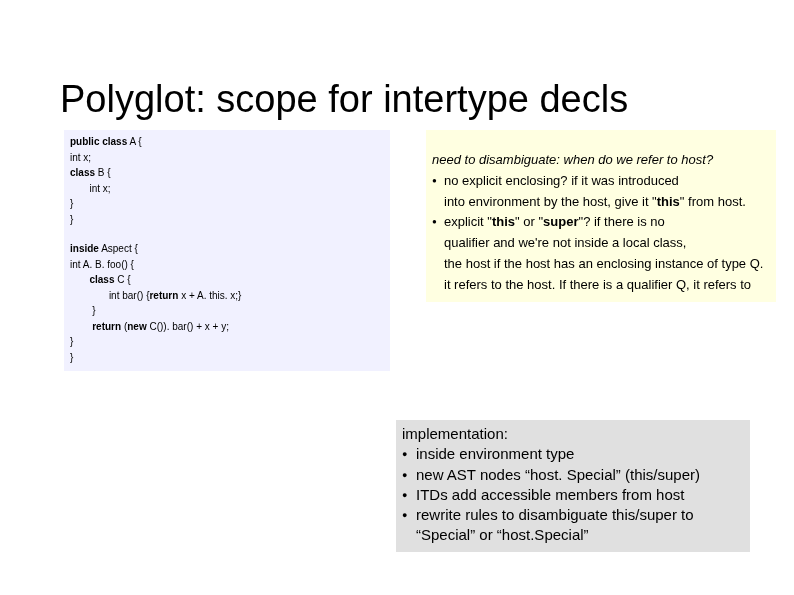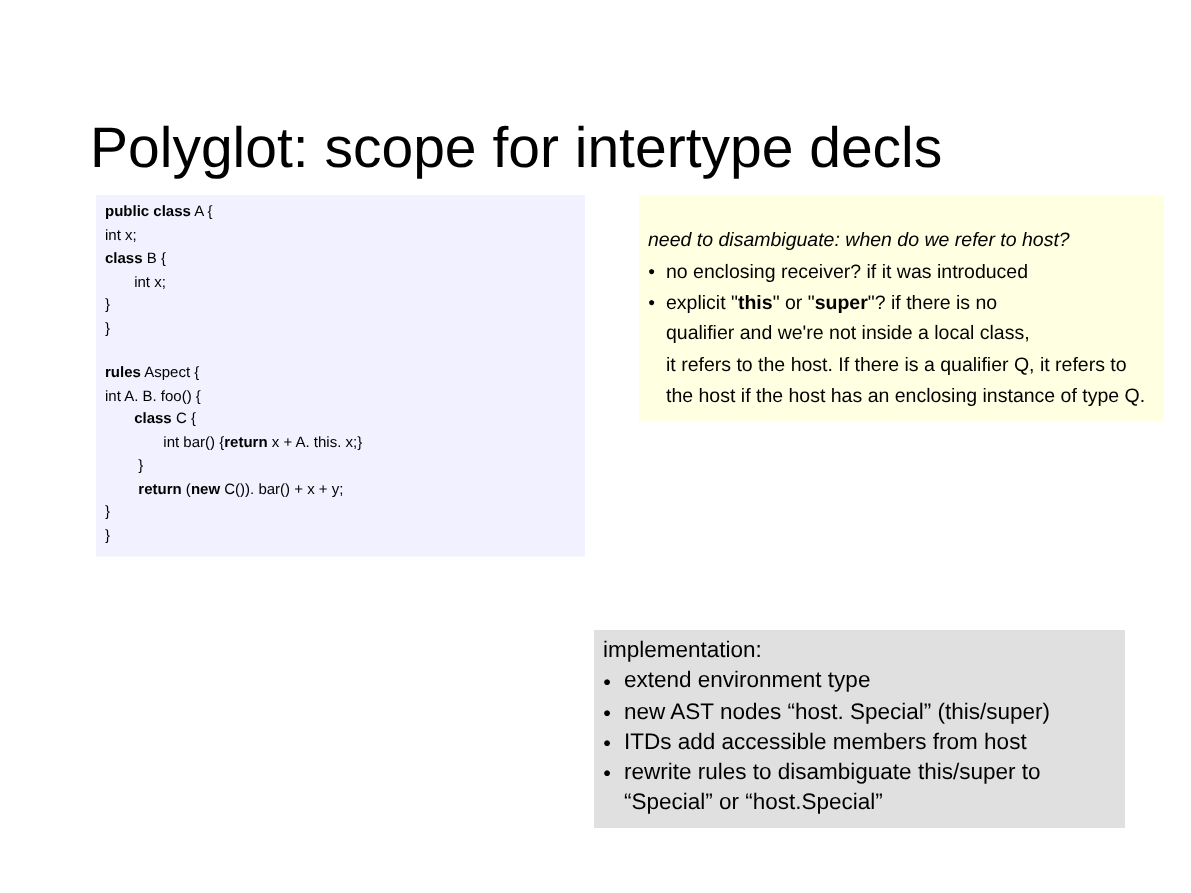--- a/index.html
+++ b/index.html
@@ -88,59 +88,63 @@
   <div class="title">Polyglot: scope for intertype decls</div>
 
   <div class="code-box">
     <div class="line"><span class="kw">public class</span><span> A {</span></div>
     <div class="line">int x;</div>
     <div class="line"><span class="kw">class</span><span> B {</span></div>
     <div class="line">       int x;</div>
     <div class="line">}</div>
     <div class="line">}</div>
     <div class="gap"></div>
-    <div class="line"><span class="kw">rules</span><span> Aspect {</span></div>
+    <div class="line"><span class="kw">inside</span><span> Aspect {</span></div>
     <div class="line">int A. B. foo() {</div>
     <div class="line"><span class="kw">       class</span><span> C {</span></div>
     <div class="line"><span>              int bar() {</span><span class="kw">return</span><span> x + A. this. x;}</span></div>
     <div class="line">        }</div>
     <div class="line"><span class="kw">        return </span><span>(</span><span class="kw">new</span><span> C()). bar() + x + y;</span></div>
     <div class="line">}</div>
     <div class="line">}</div>
   </div>
 
   <div class="note-box">
     <div class="note-title">need to disambiguate: when do we refer to host?</div>
     <div class="row">
       <div class="bullet">●</div>
-      <div class="txt">no enclosing receiver? if it was introduced</div>
+      <div class="txt">no explicit enclosing? if it was introduced</div>
+    </div>
+    <div class="row">
+      <div class="bullet"></div>
+      <div class="txt"><span>into environment by the host, give it "</span><b>this</b><span>" from host.</span></div>
     </div>
     <div class="row">
       <div class="bullet">●</div>
       <div class="txt"><span>explicit "</span><b>this</b><span>" or "</span><b>super</b><span>"? if there is no</span></div>
     </div>
     <div class="row">
       <div class="bullet"></div>
       <div class="txt">qualifier and we're not inside a local class,</div>
     </div>
     <div class="row">
       <div class="bullet"></div>
-      <div class="txt">it refers to the host. If there is a qualifier Q, it refers to</div>
+      <div class="txt">the host if the host has an enclosing instance of type Q.</div>
     </div>
     <div class="row">
       <div class="bullet"></div>
-      <div class="txt">the host if the host has an enclosing instance of type Q.</div>
+      <div class="txt">it refers to the host. If there is a qualifier Q, it refers to</div>
     </div>
   </div>
 
   <div class="impl-box">
     <div>implementation:</div>
     <div class="row">
       <div class="bullet">●</div>
-      <div class="txt">extend environment type</div>
+      <div class="txt">inside environment type</div>
     </div>
     <div class="row">
       <div class="bullet">●</div>
       <div class="txt">new AST nodes “host. Special” (this/super)</div>
     </div>
     <div class="row">
       <div class="bullet">●</div>
       <div class="txt">ITDs add accessible members from host</div>
     </div>
     <div class="row">

